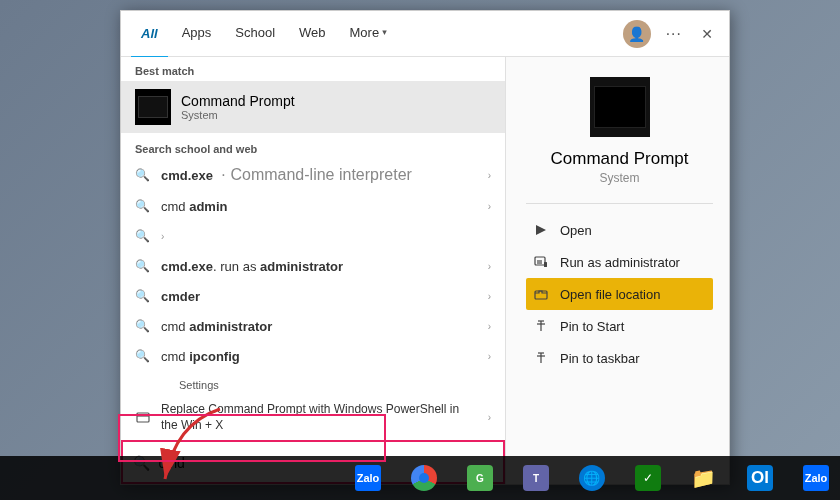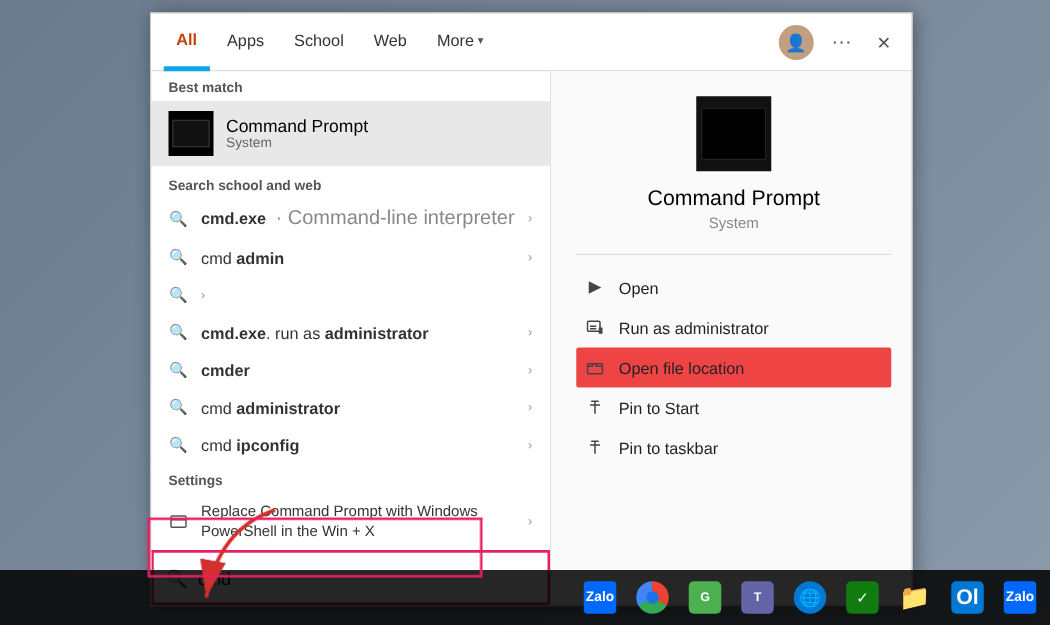--- a/index.html
+++ b/index.html
@@ -57,23 +57,24 @@
       font-size: 13px;
       color: #333;
       cursor: pointer;
       border-bottom: 3px solid transparent;
       height: 46px;
       display: flex;
       align-items: center;
     }
 
     .nav-tab.active {
-      border-bottom: 4px solid #0ea5e9;
-      color: #c2410c;
+      border-bottom: 1px solid #0ea5e9;
+      color: #0369a1;
       font-weight: 600;
+      font-style: italic;
     }
 
     .more-tab {
       display: flex;
       align-items: center;
       gap: 3px;
       justify-content: center;
     }
 
     .more-arrow {
@@ -117,21 +118,21 @@
 
     
     .main-content {
       display: flex;
       flex: 1;
       overflow: hidden;
     }
 
     
     .left-panel {
-      width: 320px;
+      width: 385px;
       flex-shrink: 0;
       display: flex;
       flex-direction: column;
       border-right: 1px solid #e0e0e0;
       overflow: hidden;
     }
 
     .left-scroll-container {
       flex: 1;
       overflow-y: auto;
@@ -233,21 +234,22 @@
     .chevron-right {
       font-size: 10px;
       color: #999;
     }
 
     
     .settings-label {
       font-size: 11px;
       color: #555;
       padding: 8px 14px 4px 14px;
-      font-weight: 700;
+      font-weight: 400;
+      margin-left: 44px;
     }
 
     .settings-item {
       display: flex;
       align-items: center;
       padding: 7px 14px;
       cursor: pointer;
       gap: 10px;
       position: relative;
     }
@@ -386,36 +388,36 @@
       font-size: 14px;
     }
 
     .action-label {
       font-size: 13px;
       color: #222;
     }
 
     
     .right-action-item.selected {
-      background: #ef4444;
+      background: #eab308;
       text-align: right;
     }
 
     
     .taskbar {
       position: absolute;
       bottom: 0;
       left: 0;
       right: 0;
       height: 44px;
       background: rgba(0,0,0,0.85);
       display: flex;
       align-items: center;
       padding: 0 4px;
-      gap: 2px;
+      gap: 16px;
     }
 
     .taskbar-item {
       width: 40px;
       height: 40px;
       display: flex;
       align-items: center;
       justify-content: center;
       border-radius: 3px;
       cursor: pointer;

